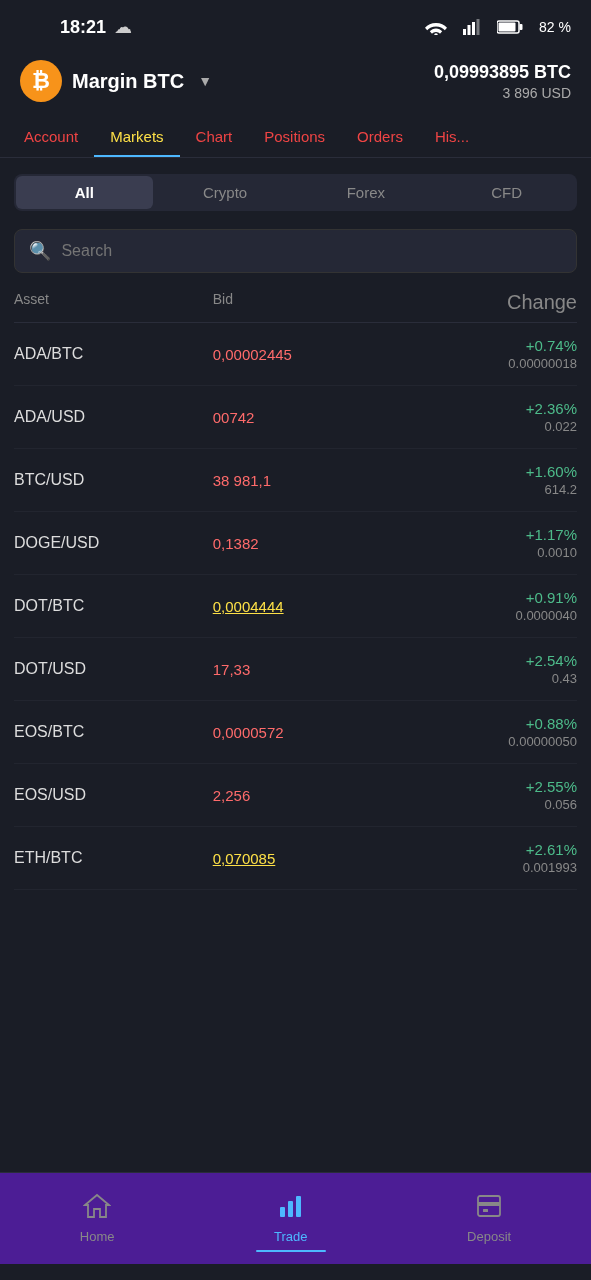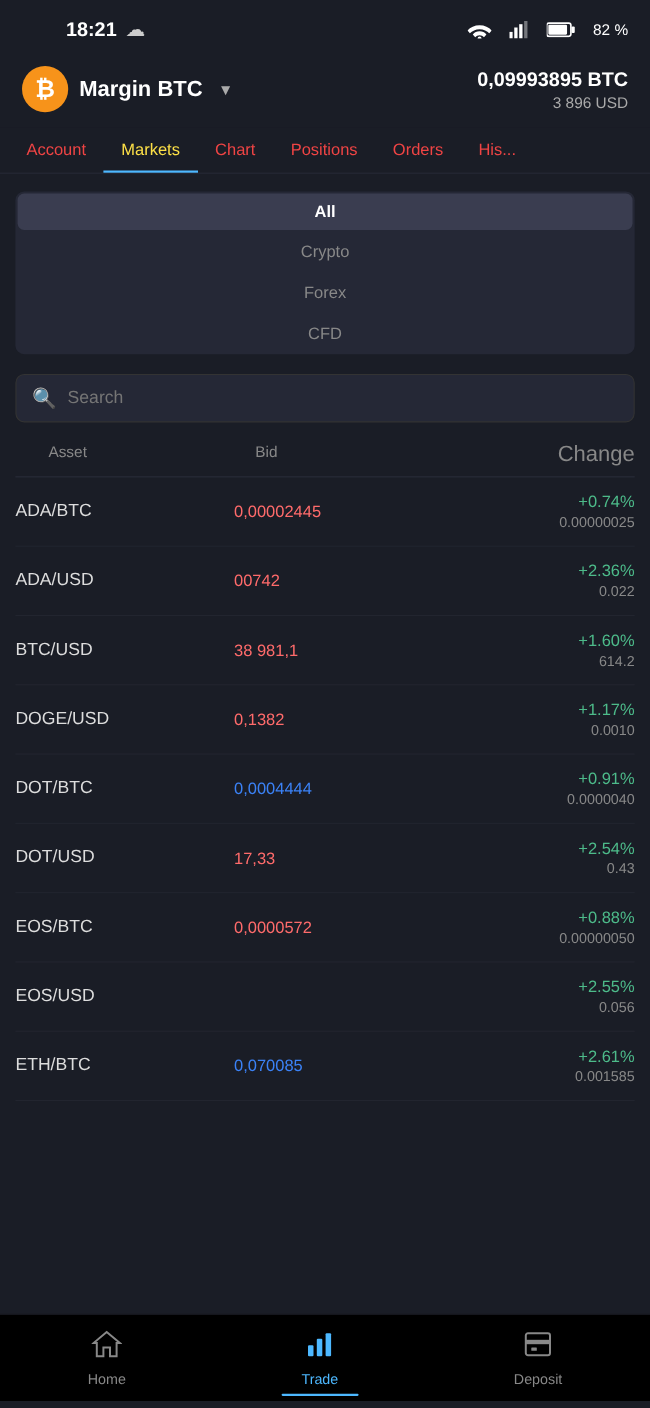--- a/index.html
+++ b/index.html
@@ -116,21 +116,20 @@
     .filter-section {
       padding: 16px 14px 8px;
       background: #1a1d26;
     }
     .filter-buttons {
       display: flex;
       background: #252836;
       border-radius: 8px;
       padding: 2px;
       gap: 4px;
-      flex-direction: column;
     }
     .filter-btn {
       flex: 1;
       padding: 8px 12px;
       border-radius: 6px;
       font-size: 15px;
       text-align: center;
       cursor: pointer;
       color: #888;
       border: none;
@@ -170,21 +169,21 @@
 
     
     .table-container {
       padding: 0 14px;
     }
     .table-header {
       display: flex;
       padding: 12px 0 8px;
       border-bottom: 1px solid #2a2d3a;
     }
-    .col-asset { flex: 1.2; font-size: 14px; color: #888; margin-left: 30px; }
+    .col-asset { flex: 1.2; font-size: 14px; color: #888; }
     .col-bid { flex: 1.2; font-size: 14px; color: #888; }
     .col-change { flex: 1; font-size: 20px; color: #888; text-align: right; }
 
     .table-row {
       display: flex;
       padding: 14px 0;
       border-bottom: 1px solid #22252f;
       align-items: center;
     }
     .row-asset {
@@ -192,46 +191,47 @@
       font-size: 16px;
       color: #ddd;
       font-weight: 500;
     }
     .row-bid {
       flex: 1.2;
       font-size: 15px;
       color: #ff6b6b;
     }
     .row-bid.green {
-      color: #3b82f6;
+      color: #fde047;
+      text-decoration: underline;
     }
     .row-change {
       flex: 1;
       text-align: right;
     }
     .change-pct {
       font-size: 15px;
       color: #4dbb8a;
       display: block;
     }
     .change-val {
       font-size: 13px;
       color: #888;
       display: block;
       margin-top: 2px;
     }
 
     
     .bottom-nav {
       position: fixed;
-      bottom: 6px;
+      bottom: 16px;
       left: 0;
       width: 591px;
-      height: 80px;
-      background: #000000;
+      height: 92px;
+      background: #4c1d95;
       border-top: 1px solid #2a2d3a;
       display: flex;
       justify-content: space-around;
       align-items: center;
     }
     .bottom-nav-item {
       display: flex;
       flex-direction: column;
       align-items: center;
       gap: 4px;
@@ -325,21 +325,21 @@
     <span class="col-bid">Bid</span>
     <span class="col-change">Change</span>
   </div>
 
   <div id="table-body">
       <div class="table-row">
       <span class="row-asset">ADA/BTC</span>
       <span class="row-bid">0,00002445</span>
       <div class="row-change">
         <span class="change-pct">+0.74%</span>
-        <span class="change-val">0.00000025</span>
+        <span class="change-val">0.00000018</span>
       </div>
     </div>
       <div class="table-row">
       <span class="row-asset">ADA/USD</span>
       <span class="row-bid">00742</span>
       <div class="row-change">
         <span class="change-pct">+2.36%</span>
         <span class="change-val">0.022</span>
       </div>
     </div>
@@ -378,31 +378,32 @@
       <div class="table-row">
       <span class="row-asset">EOS/BTC</span>
       <span class="row-bid">0,0000572</span>
       <div class="row-change">
         <span class="change-pct">+0.88%</span>
         <span class="change-val">0.00000050</span>
       </div>
     </div>
       <div class="table-row">
       <span class="row-asset">EOS/USD</span>
+      <span class="row-bid">2,256</span>
       <div class="row-change">
         <span class="change-pct">+2.55%</span>
         <span class="change-val">0.056</span>
       </div>
     </div>
       <div class="table-row">
       <span class="row-asset">ETH/BTC</span>
       <span class="row-bid green">0,070085</span>
       <div class="row-change">
         <span class="change-pct">+2.61%</span>
-        <span class="change-val">0.001585</span>
+        <span class="change-val">0.001993</span>
       </div>
     </div>
     </div>
 </div>
 
 <div class="bottom-nav">
   <div class="bottom-nav-item">
     <span class="bottom-nav-icon">
       <svg width="28" height="26" viewBox="0 0 28 26" fill="none">
         <path d="M14 2L2 12H5V24H11V16H17V24H23V12H26L14 2Z" stroke="#888" stroke-width="1.8" fill="none"></path>

